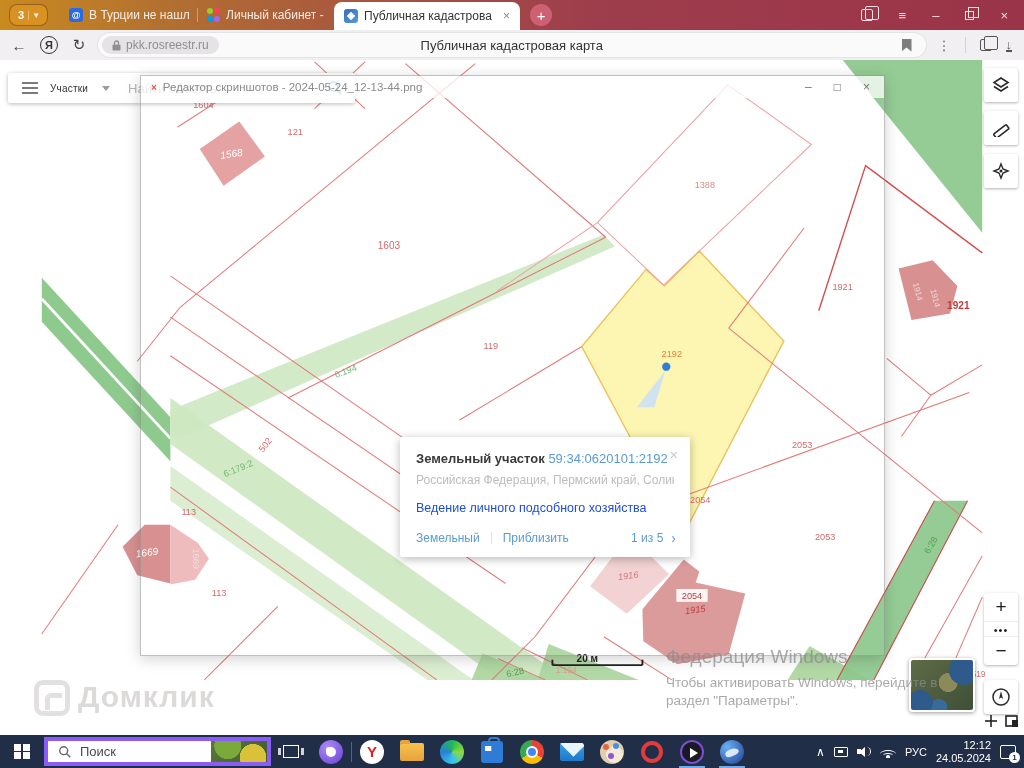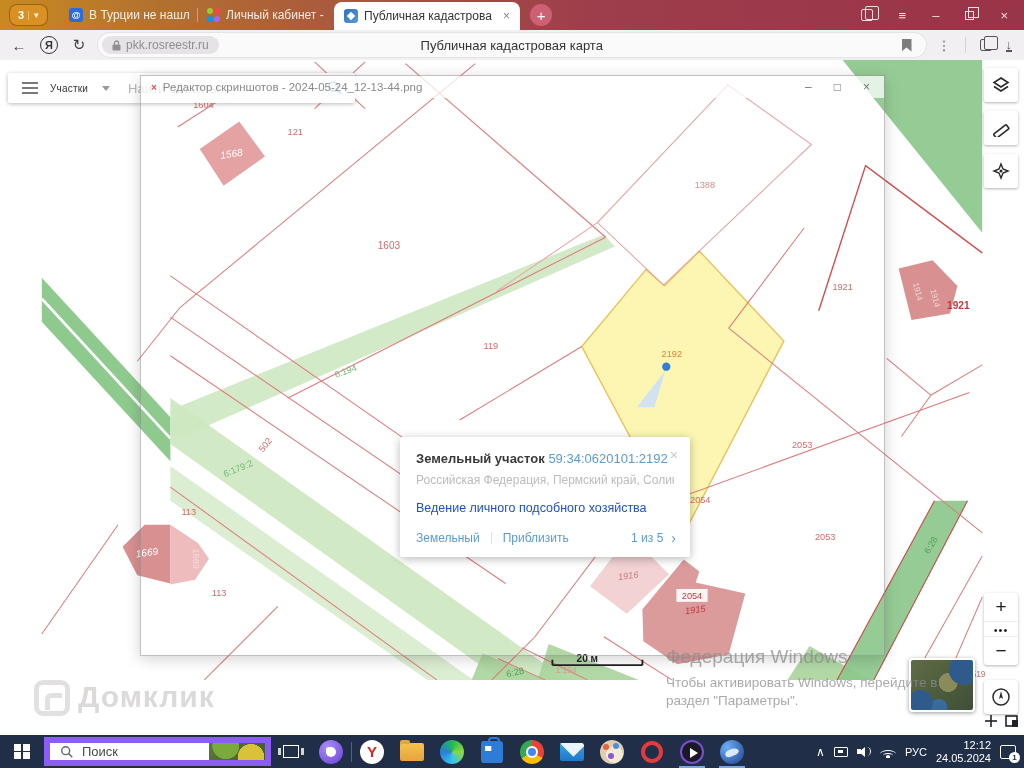--- a/index.html
+++ b/index.html
@@ -105,21 +105,21 @@
   .domclick .wm-txt { font-size:30px; font-weight:bold; letter-spacing:1px; }
   .activation { left:666px; top:586px; z-index:6; color:#8d8d8d; opacity:.75; }
   .activation .a1 { font-size:19px; }
   .activation .a2 { font-size:13.5px; margin-top:6px; line-height:18px; }
 
   
   .taskbar { position:relative; height:33px; background:#212e48; display:flex; align-items:center; }
   .tb-start { width:44px; height:33px; display:flex; align-items:center; justify-content:center; }
   .win-logo { display:grid; grid-template-columns:7px 7px; grid-gap:1.5px; }
   .win-logo i { width:7px; height:7px; background:#fff; }
-  .tb-search { width:227px; height:29px; background:#fff; border:6px solid #8b5cf6; display:flex; align-items:center; overflow:hidden; }
+  .tb-search { width:227px; height:29px; background:#fff; border:4px solid #8b5cf6; display:flex; align-items:center; overflow:hidden; }
   .tb-search .txt { font-size:13px; color:#4a4a4a; margin-left:8px; }
   .tb-search .art { margin-left:auto; width:56px; height:29px;
     background: radial-gradient(circle at 30% 30%, #7aa93c 0 30%, transparent 31%),
                 radial-gradient(circle at 75% 70%, #d9c23a 0 28%, transparent 29%),
                 linear-gradient(135deg,#5d7a3a,#3f5a2e); }
   .tb-ico { width:40px; height:33px; display:flex; align-items:center; justify-content:center; position:relative; }
   .run:after { content:""; position:absolute; bottom:0; left:7px; right:7px; height:2px; background:#76a9e8; }
   .tb-sep { width:1px; height:20px; background:rgba(255,255,255,.25); }
   .c24 { width:24px; height:24px; border-radius:50%; }
   .taskview { width:16px; height:13px; border:1.6px solid #fff; position:relative; }

